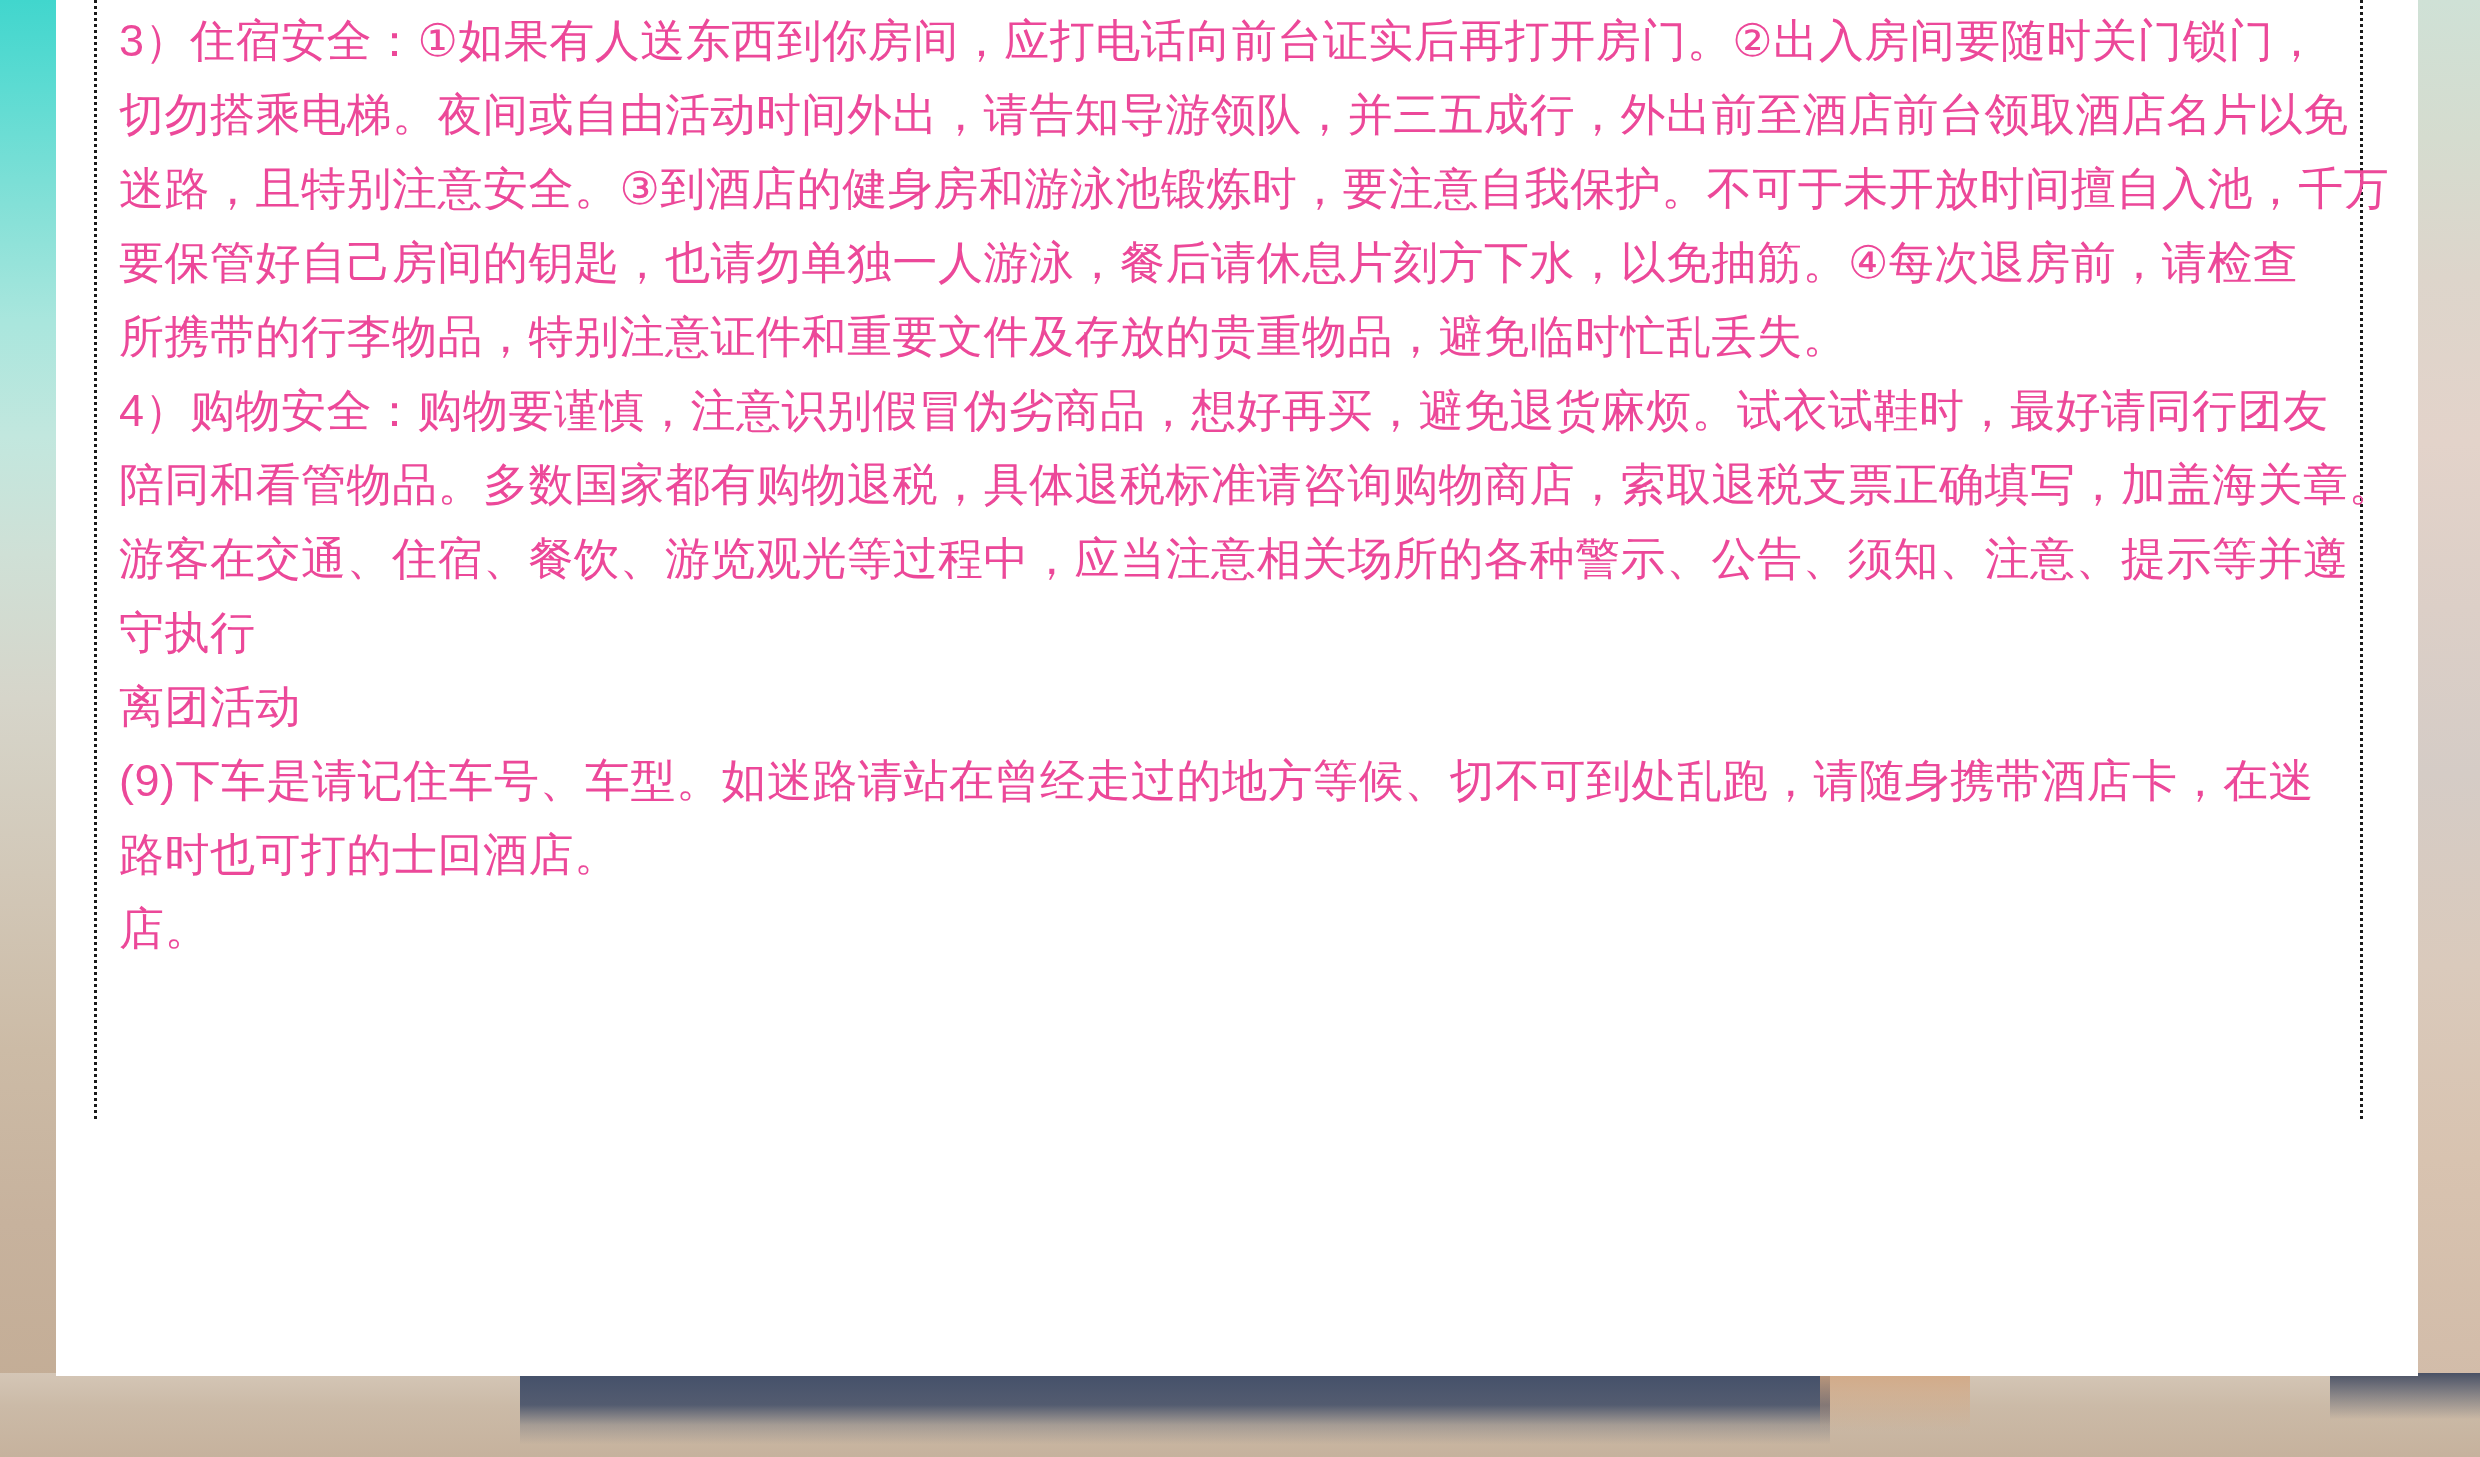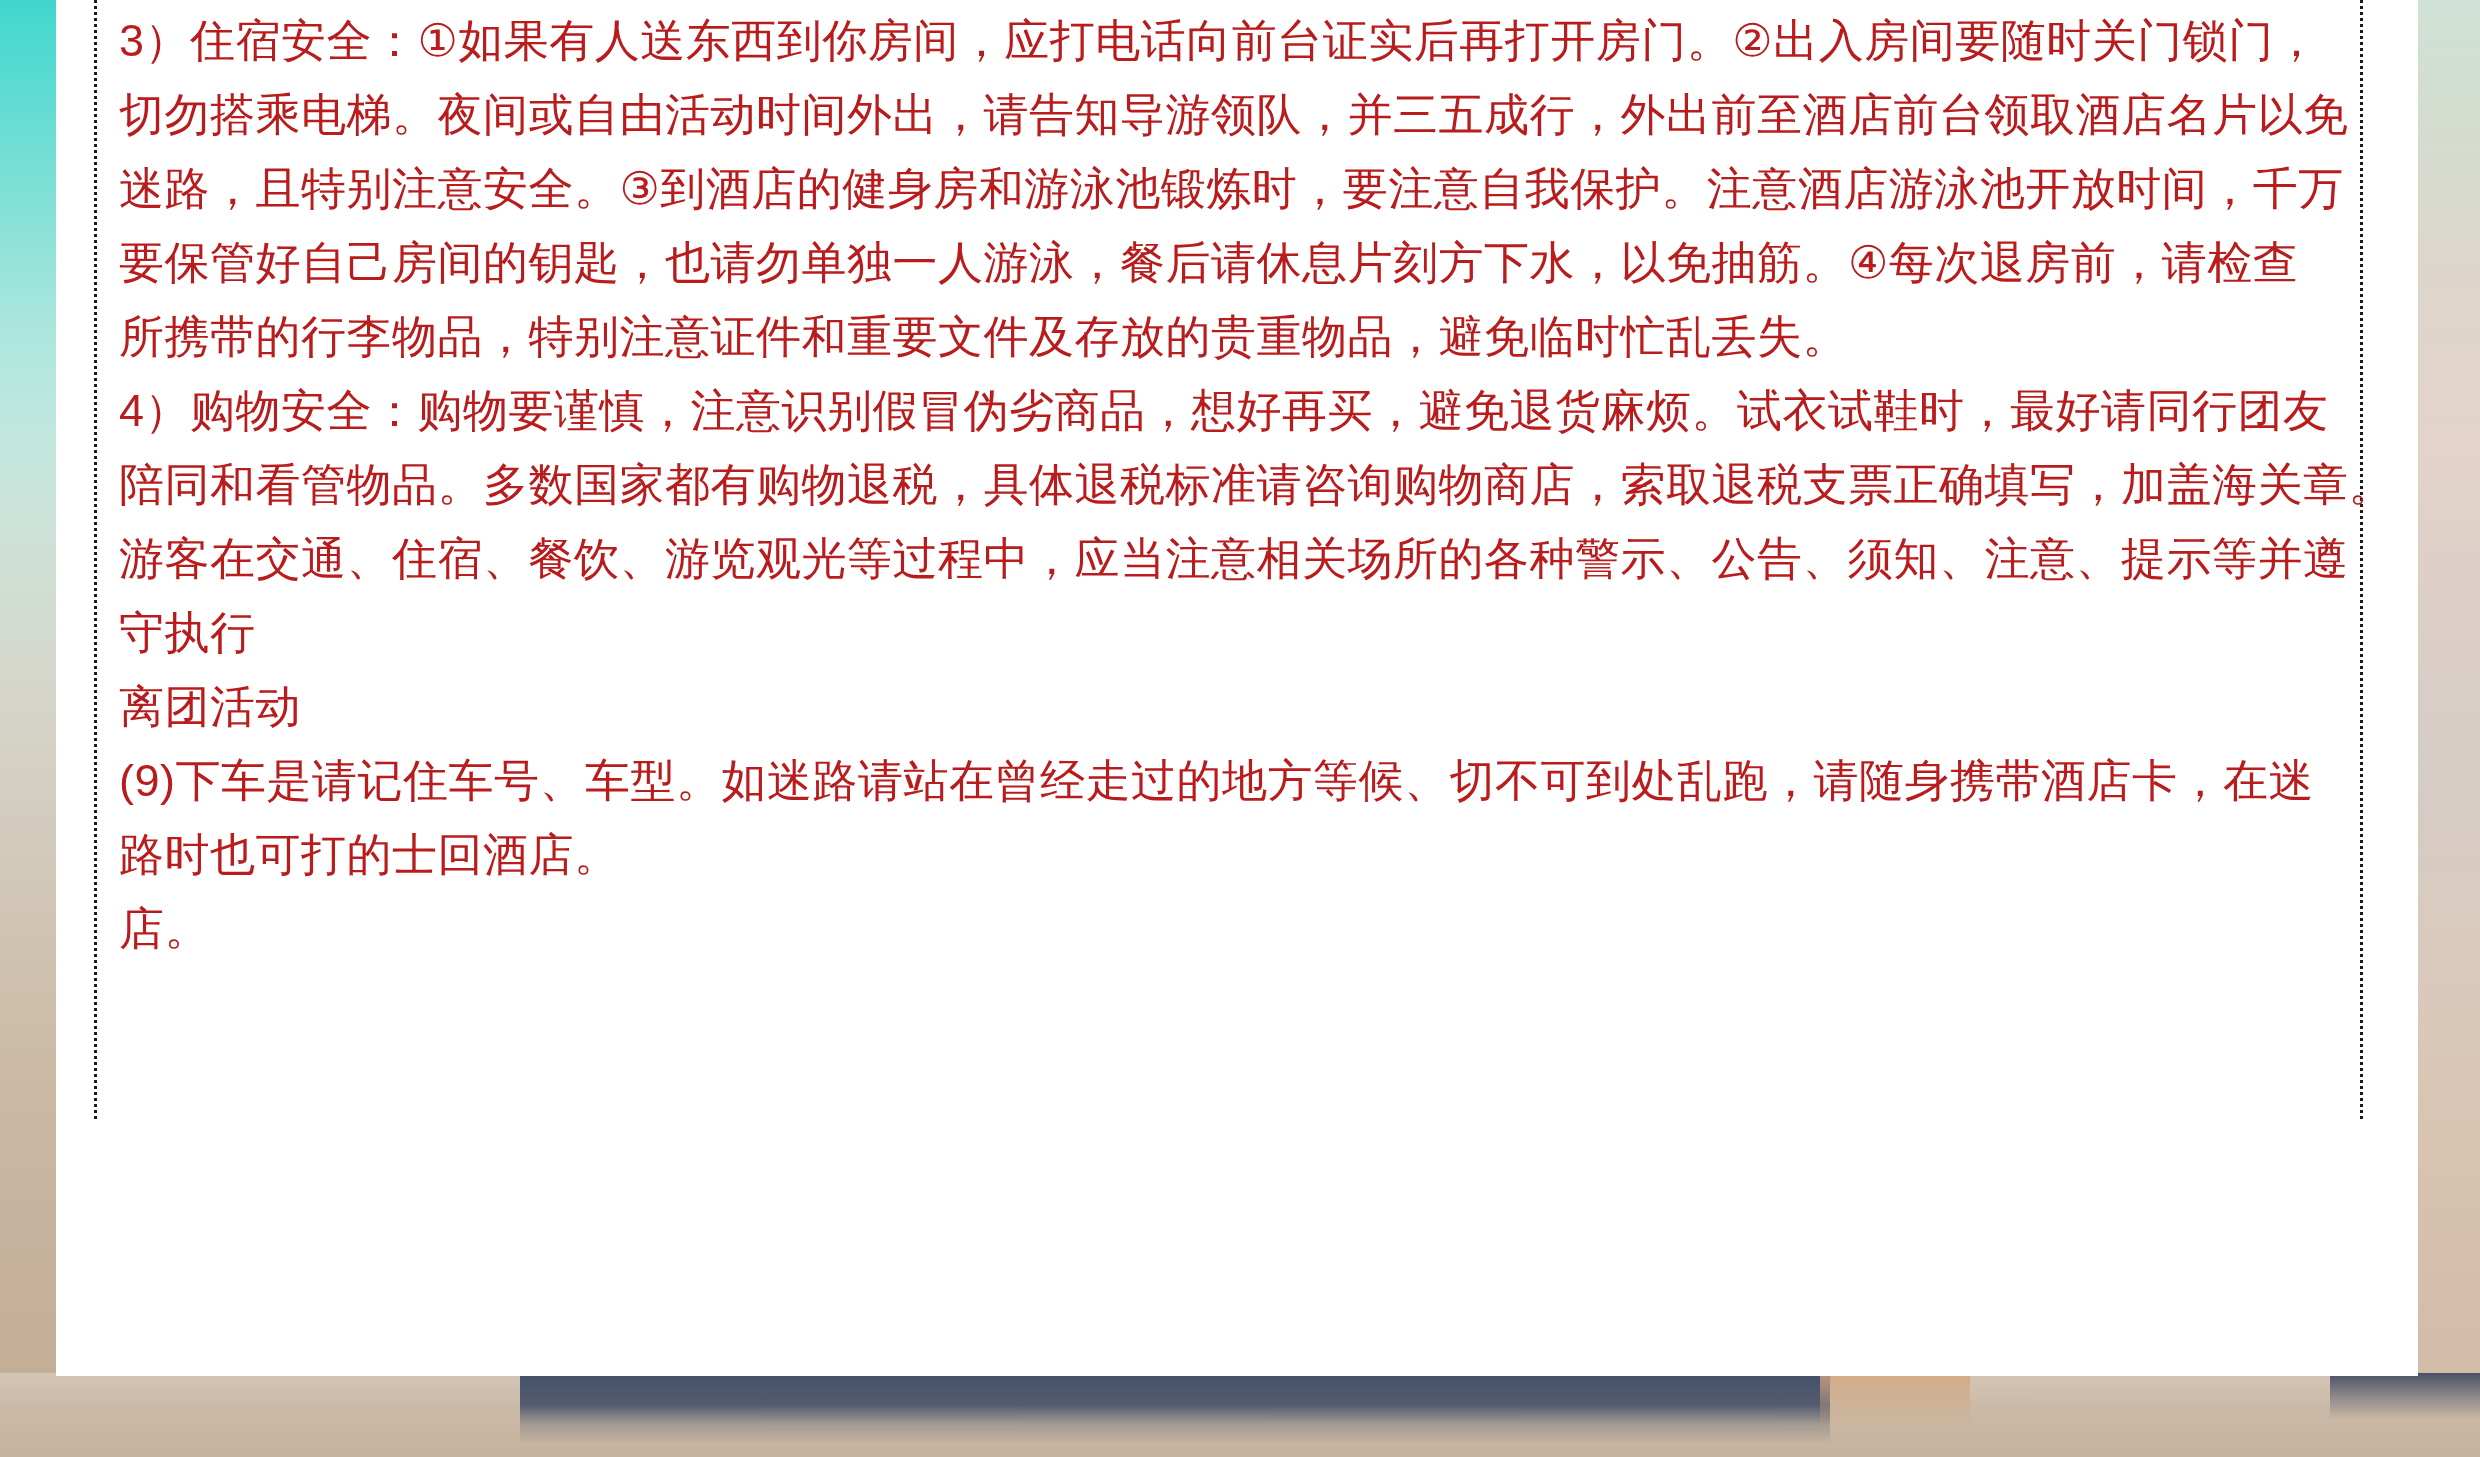--- a/index.html
+++ b/index.html
@@ -64,36 +64,36 @@
     border-left: 3px dotted #1a1a1a;
     border-right: 3px dotted #1a1a1a;
     padding: 4px 18px 0 22px;
   }
 
   .doc-line {
     margin: 0;
     font-size: 45px;
     line-height: 74px;
     font-weight: 500;
-    color: #b91c1c;
+    color: #ec4899;
     letter-spacing: 0.5px;
     white-space: nowrap;
   }
 </style>
 </head>
 <body>
 
 <div class="bg-right"></div>
 <div class="bg-bottom"></div>
 
 <div class="sheet">
   <div class="text-region">
     <p class="doc-line">3）住宿安全：①如果有人送东西到你房间，应打电话向前台证实后再打开房门。②出入房间要随时关门锁门，</p>
     <p class="doc-line">切勿搭乘电梯。夜间或自由活动时间外出，请告知导游领队，并三五成行，外出前至酒店前台领取酒店名片以免</p>
-    <p class="doc-line">迷路，且特别注意安全。③到酒店的健身房和游泳池锻炼时，要注意自我保护。注意酒店游泳池开放时间，千万</p>
+    <p class="doc-line">迷路，且特别注意安全。③到酒店的健身房和游泳池锻炼时，要注意自我保护。不可于未开放时间擅自入池，千万</p>
     <p class="doc-line">要保管好自己房间的钥匙，也请勿单独一人游泳，餐后请休息片刻方下水，以免抽筋。④每次退房前，请检查</p>
     <p class="doc-line">所携带的行李物品，特别注意证件和重要文件及存放的贵重物品，避免临时忙乱丢失。</p>
     <p class="doc-line">4）购物安全：购物要谨慎，注意识别假冒伪劣商品，想好再买，避免退货麻烦。试衣试鞋时，最好请同行团友</p>
     <p class="doc-line">陪同和看管物品。多数国家都有购物退税，具体退税标准请咨询购物商店，索取退税支票正确填写，加盖海关章。</p>
     <p class="doc-line">游客在交通、住宿、餐饮、游览观光等过程中，应当注意相关场所的各种警示、公告、须知、注意、提示等并遵</p>
     <p class="doc-line">守执行</p>
     <p class="doc-line">离团活动</p>
     <p class="doc-line">(9)下车是请记住车号、车型。如迷路请站在曾经走过的地方等候、切不可到处乱跑，请随身携带酒店卡，在迷</p>
     <p class="doc-line">路时也可打的士回酒店。</p>
     <p class="doc-line">店。</p>

